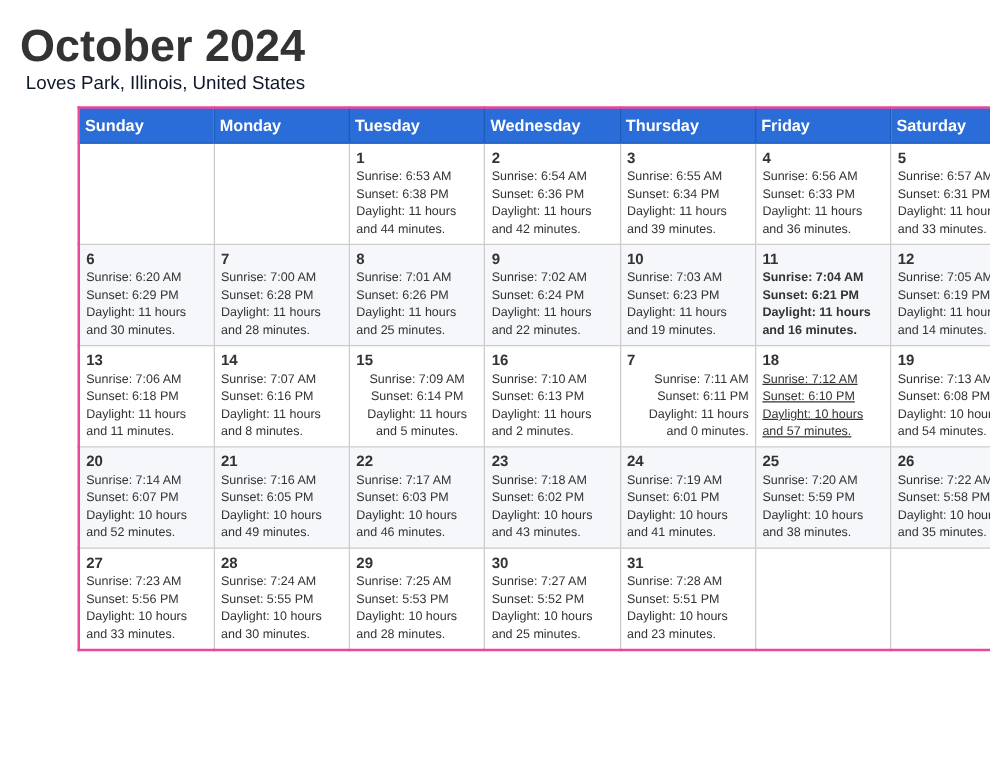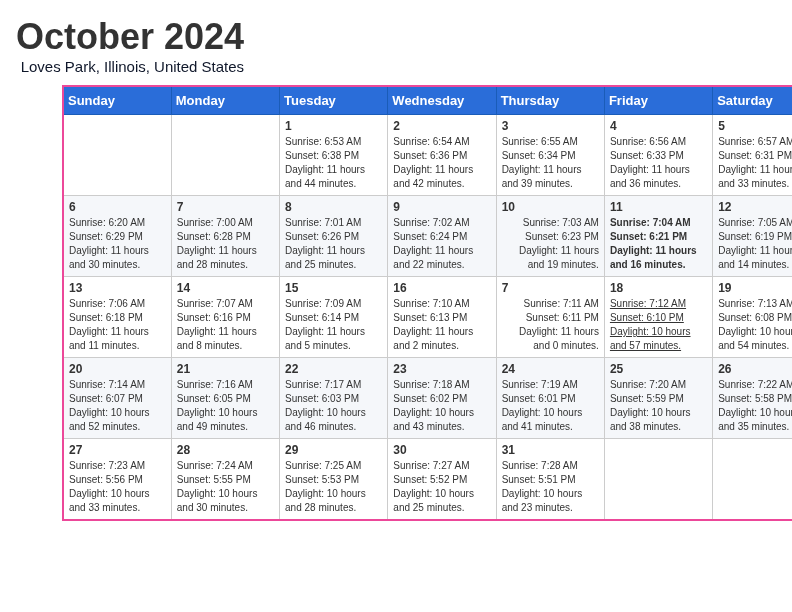--- a/index.html
+++ b/index.html
@@ -165,21 +165,21 @@
         </td>
         <td>
           <span class="day-num">9</span>
           <div class="day-info" style="white-space: pre-line;">Sunrise: 7:02 AM
 Sunset: 6:24 PM
 Daylight: 11 hours
 and 22 minutes.</div>
         </td>
         <td>
           <span class="day-num">10</span>
-          <div class="day-info" style="white-space: pre-line; text-align: right;">Sunrise: 7:03 AM
+          <div class="day-info" style="white-space: pre-line;">Sunrise: 7:03 AM
 Sunset: 6:23 PM
 Daylight: 11 hours
 and 19 minutes.</div>
         </td>
         <td>
           <span class="day-num">11</span>
           <div class="day-info" style="white-space: pre-line; font-weight: bold;">Sunrise: 7:04 AM
 Sunset: 6:21 PM
 Daylight: 11 hours
 and 16 minutes.</div>
@@ -202,21 +202,21 @@
         </td>
         <td>
           <span class="day-num">14</span>
           <div class="day-info" style="white-space: pre-line;">Sunrise: 7:07 AM
 Sunset: 6:16 PM
 Daylight: 11 hours
 and 8 minutes.</div>
         </td>
         <td>
           <span class="day-num">15</span>
-          <div class="day-info" style="white-space: pre-line;">Sunrise: 7:09 AM
+          <div class="day-info" style="white-space: pre-line; text-align: center;">Sunrise: 7:09 AM
 Sunset: 6:14 PM
 Daylight: 11 hours
 and 5 minutes.</div>
         </td>
         <td>
           <span class="day-num">16</span>
           <div class="day-info" style="white-space: pre-line;">Sunrise: 7:10 AM
 Sunset: 6:13 PM
 Daylight: 11 hours
 and 2 minutes.</div>

